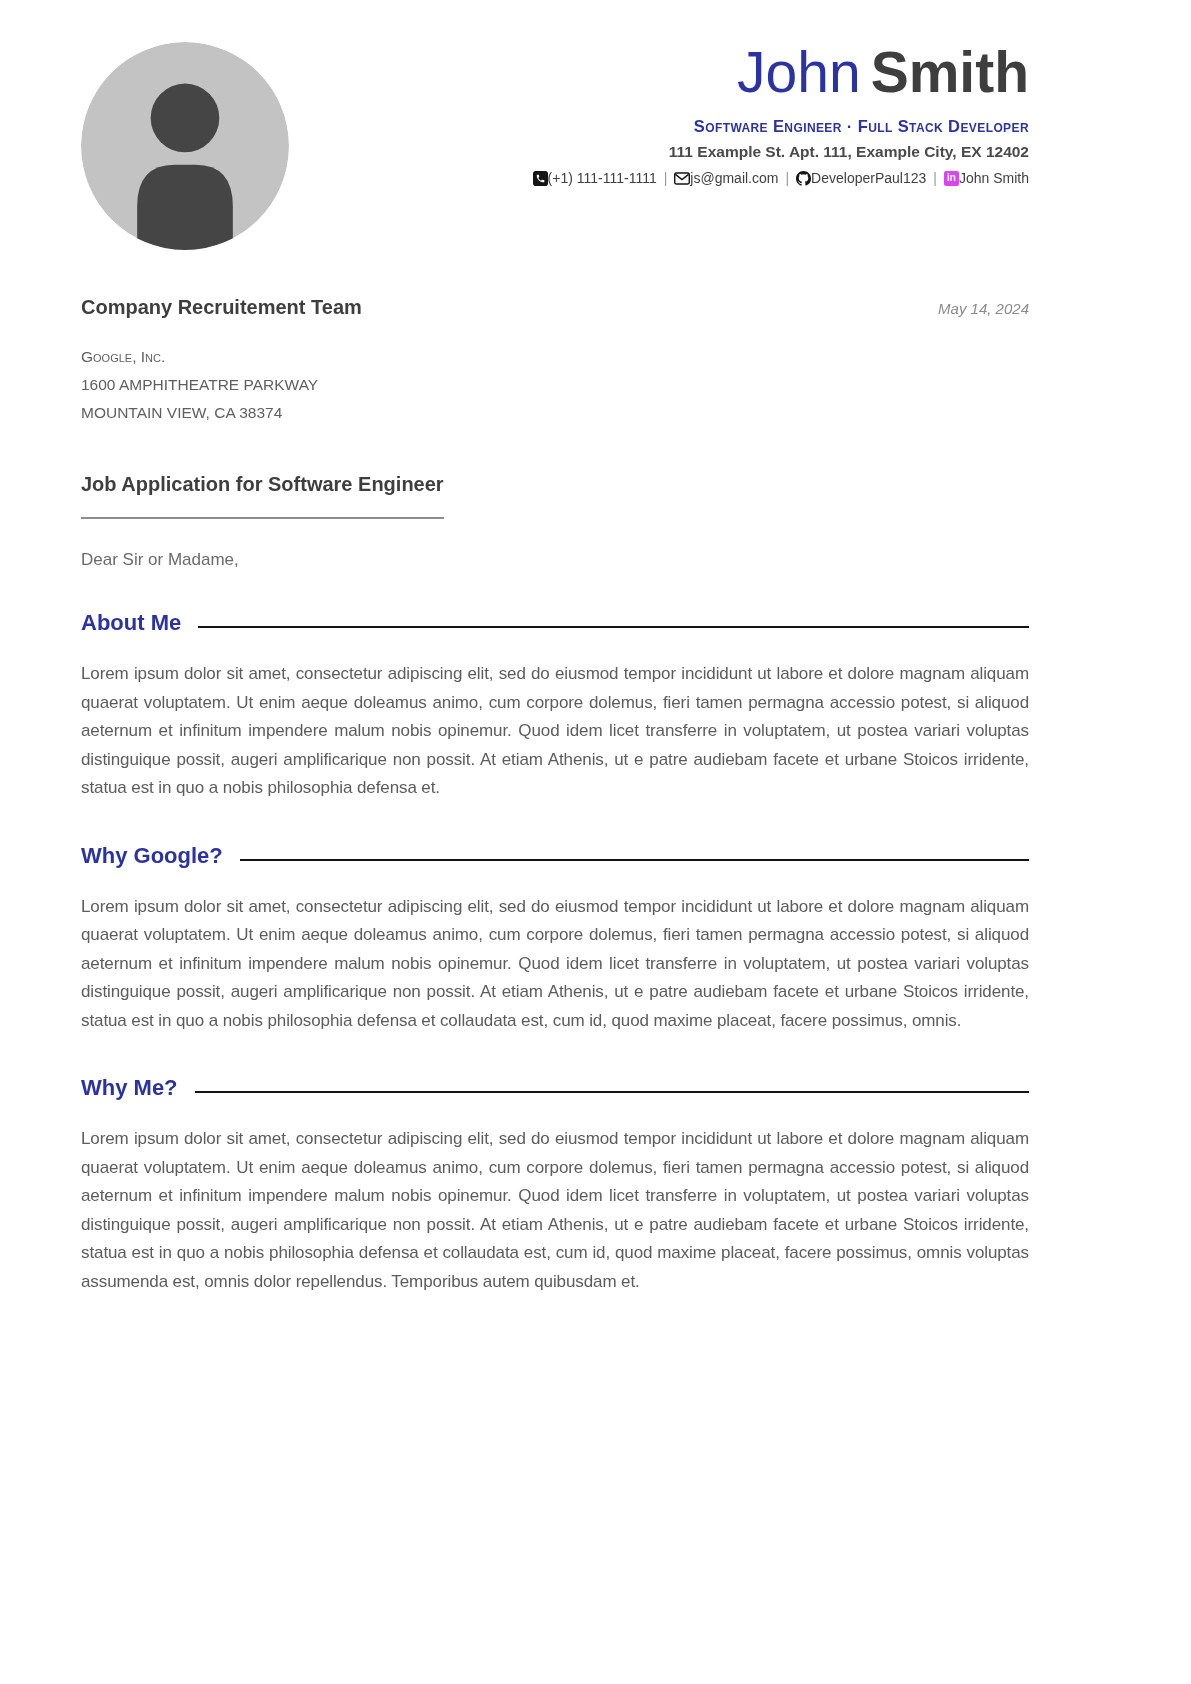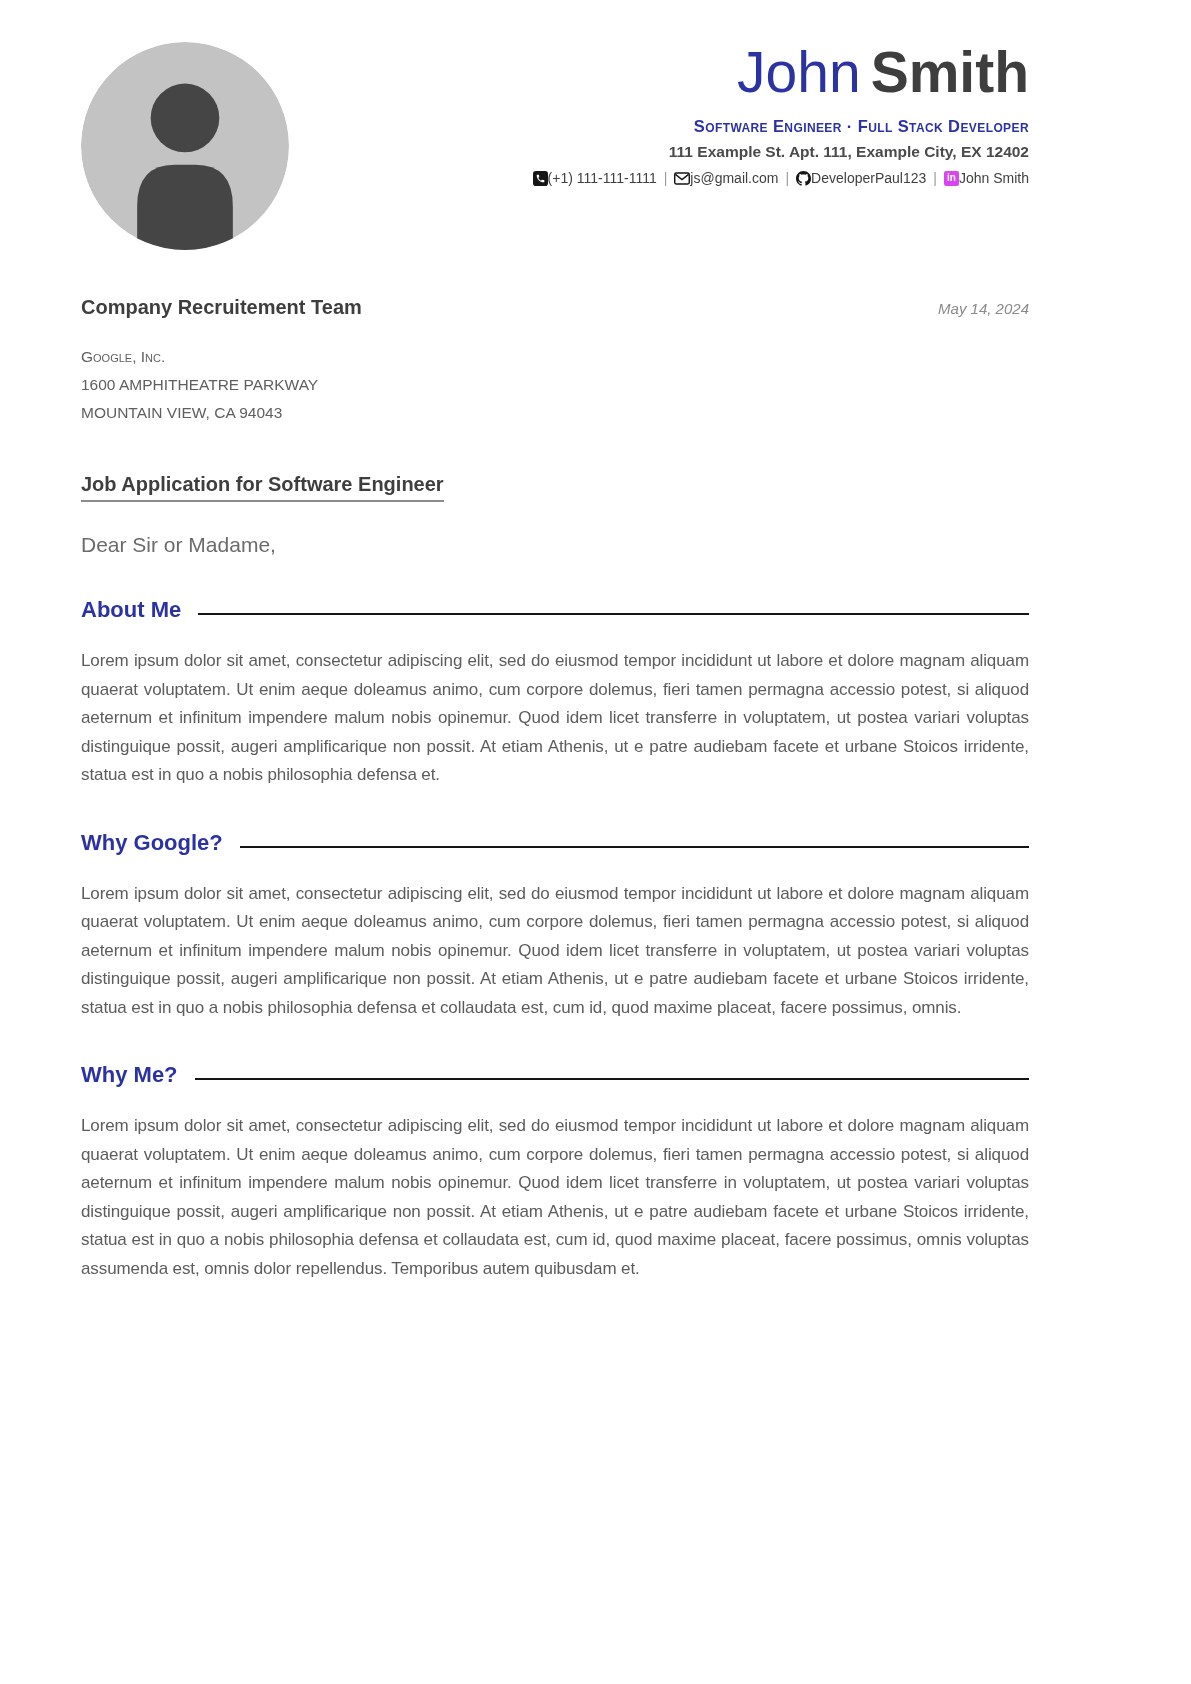--- a/index.html
+++ b/index.html
@@ -47,23 +47,23 @@
   .recipient-row { margin-top:46px; display:flex; justify-content:space-between; align-items:baseline; }
   .recipient-name { font-size:20px; font-weight:700; color:#3E3E3E; }
   .letter-date { font-size:15px; font-style:italic; color:#8A8A8A; }
   .company-block { margin-top:24px; font-size:15.5px; color:#5F5F5F; line-height:28px; }
   .company-name { font-variant:small-caps; }
 
   
   .subject {
     margin-top:46px; display:inline-block;
     font-size:20px; font-weight:700; color:#3E3E3E;
-    border-bottom:2px solid #8C8C8C; padding-bottom:4px;
+    border-bottom:2px solid #8C8C8C; padding-bottom:21px;
   }
-  .salutation { margin-top:31px; font-size:21px; color:#6B6B6B; }
+  .salutation { margin-top:31px; font-size:17px; color:#6B6B6B; }
 
   
   .section { margin-top:40px; }
   .section-title-row { display:flex; align-items:center; }
   .section-title { font-size:22px; font-weight:700; color:#2B33A3; white-space:nowrap; }
   .section-rule { flex:1; height:2px; background:#141414; margin-left:17px; margin-top:8px; }
   .section-paragraph {
     margin-top:24px; font-size:17px; line-height:28.5px; color:#5C5C5C;
     text-align:justify; letter-spacing:-0.1px;
   }
@@ -135,21 +135,21 @@
       </div>
     </div>
 
     <div class="recipient-row">
       <div class="recipient-name">Company Recruitement Team</div>
       <div class="letter-date">May 14, 2024</div>
     </div>
     <div class="company-block">
       <div class="company-name">Google, Inc.</div>
       <div>1600 AMPHITHEATRE PARKWAY</div>
-      <div>MOUNTAIN VIEW, CA 94043</div>
+      <div>MOUNTAIN VIEW, CA 38374</div>
     </div>
 
     <div>
       <div class="subject">Job Application for Software Engineer</div>
     </div>
     <div class="salutation">Dear Sir or Madame,</div>
 
     <div class="section">
       <div class="section-title-row">
         <span class="section-title">About Me</span>

